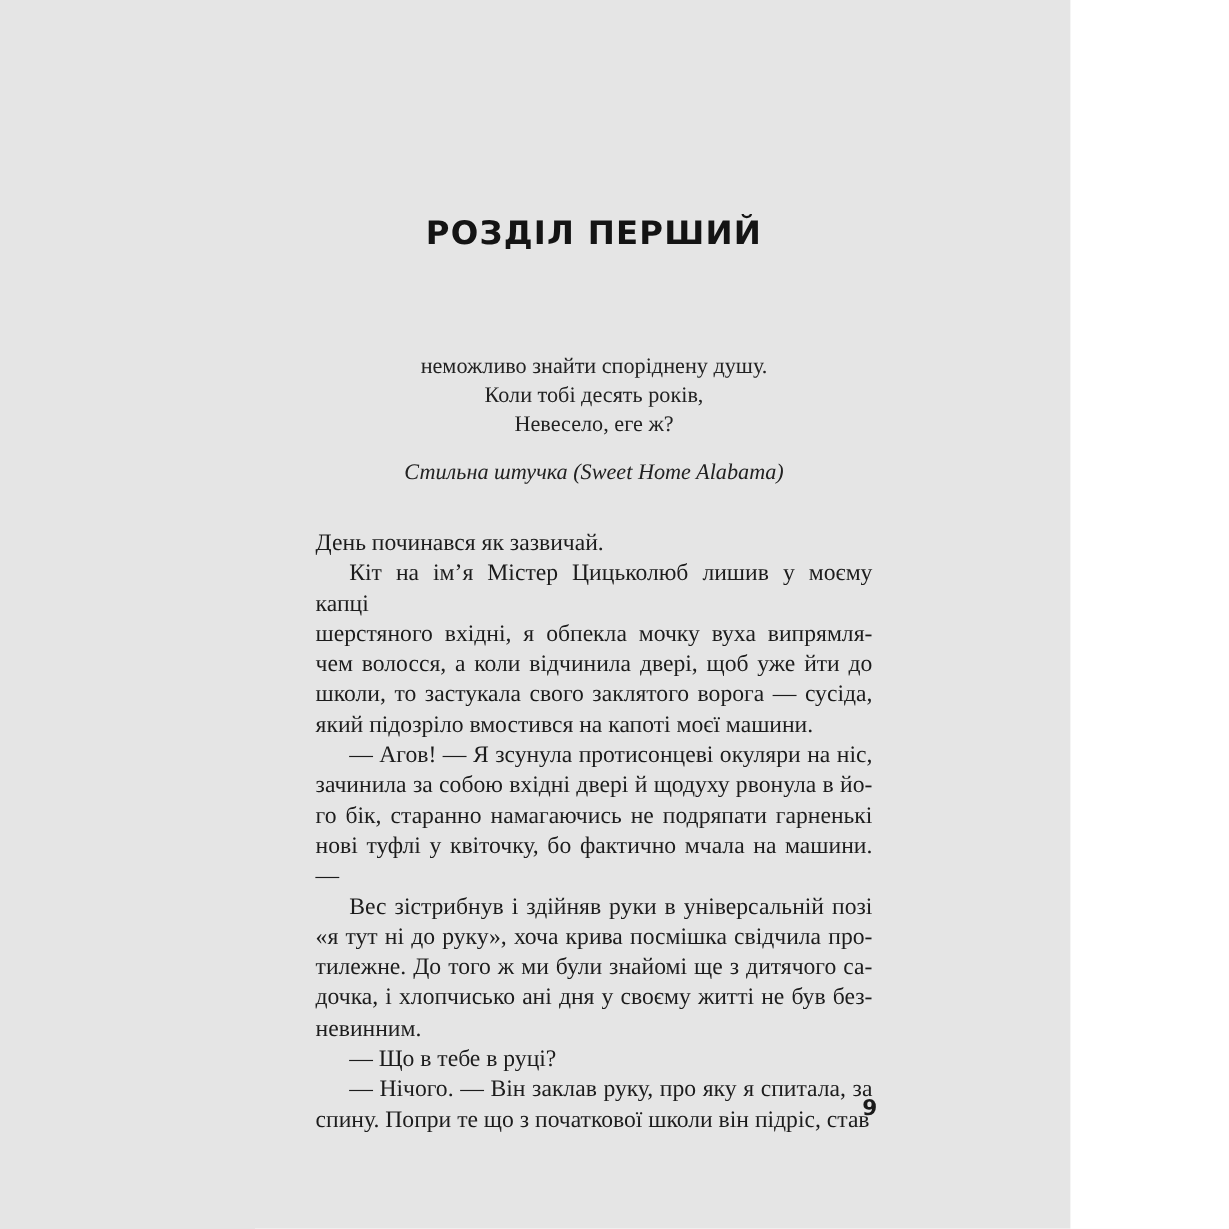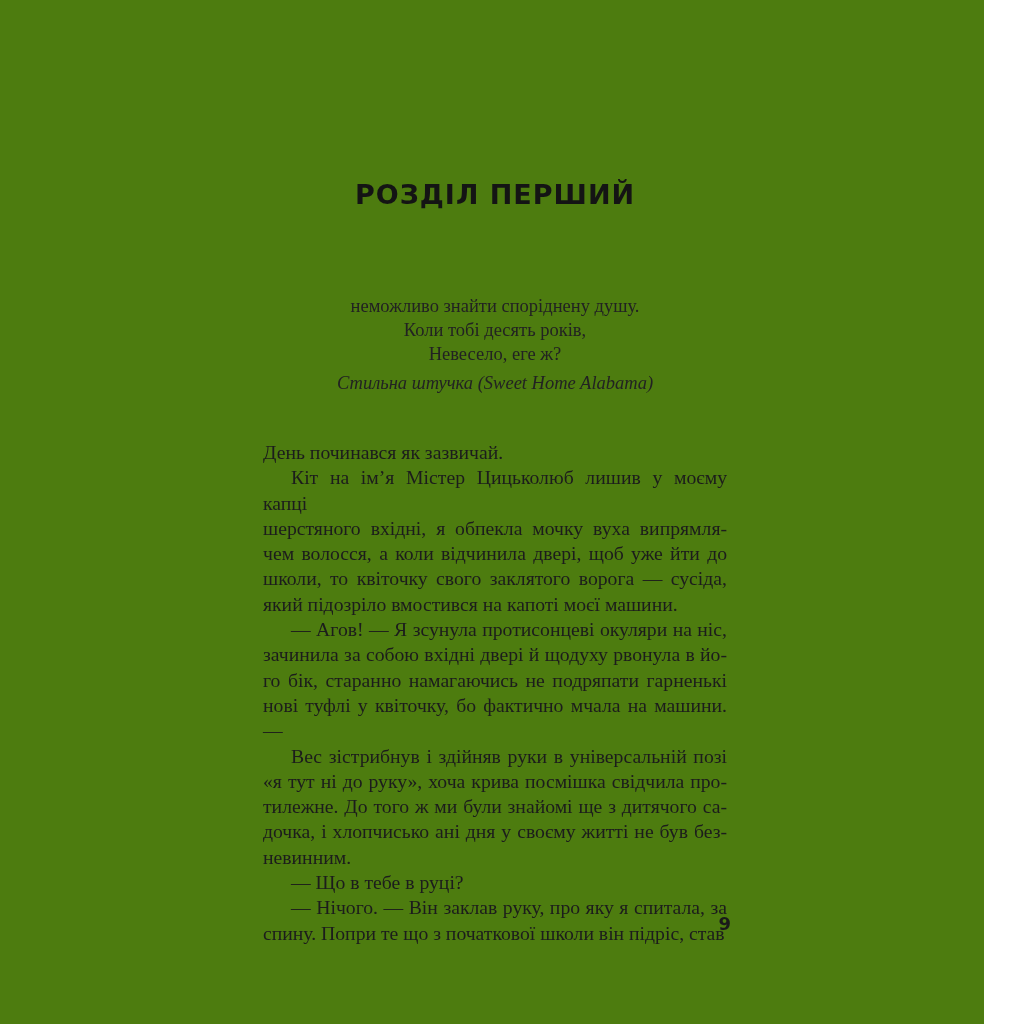--- a/index.html
+++ b/index.html
@@ -2,23 +2,23 @@
 <html><head>
 <meta charset="utf-8">
 <style>
   html, body {
     margin: 0;
     padding: 0;
     background: #ffffff;
   }
   .page {
     position: relative;
-    width: 984px;
+    width: 892px;
     height: 1024px;
-    background: #4d7c0f;
+    background: #e5e5e5;
     overflow: hidden;
     color: #1f1f1f;
     font-family: "Liberation Serif", "DejaVu Serif", serif;
   }
   .chapter-title {
     position: absolute;
     left: 263px;
     top: 179px;
     width: 464px;
     margin: 0;
@@ -35,21 +35,21 @@
     left: 263px;
     top: 294px;
     width: 464px;
     text-align: center;
     font-size: 18.5px;
     line-height: 24px;
     color: #222222;
   }
   .epigraph-attribution {
     font-style: italic;
-    margin-top: 5px;
+    margin-top: 16px;
   }
   .body-text {
     position: absolute;
     left: 263px;
     top: 440px;
     width: 464px;
     font-size: 19.7px;
     line-height: 25.3px;
     color: #1c1c1c;
   }
@@ -89,21 +89,21 @@
         <div class="epigraph-line">Невесело, еге ж?</div>
       </div>
     <div class="epigraph-attribution">Стильна штучка (Sweet Home Alabama)</div>
   </div>
 
   <div class="body-text" id="body-text">
       <div class="body-line last">День починався як зазвичай.</div>
       <div class="body-line indent">Кіт на ім’я Містер Цицьколюб лишив у моєму капці</div>
       <div class="body-line">шерстяного вхідні, я обпекла мочку вуха випрямля-</div>
       <div class="body-line">чем волосся, а коли відчинила двері, щоб уже йти до</div>
-      <div class="body-line">школи, то квіточку свого заклятого ворога — сусіда,</div>
+      <div class="body-line">школи, то застукала свого заклятого ворога — сусіда,</div>
       <div class="body-line last">який підозріло вмостився на капоті моєї машини.</div>
       <div class="body-line indent">— Агов! — Я зсунула протисонцеві окуляри на ніс,</div>
       <div class="body-line">зачинила за собою вхідні двері й щодуху рвонула в йо-</div>
       <div class="body-line">го бік, старанно намагаючись не подряпати гарненькі</div>
       <div class="body-line">нові туфлі у квіточку, бо фактично мчала на машини. —</div>
       <div class="body-line indent">Вес зістрибнув і здійняв руки в універсальній позі</div>
       <div class="body-line">«я тут ні до руку», хоча крива посмішка свідчила про-</div>
       <div class="body-line">тилежне. До того ж ми були знайомі ще з дитячого са-</div>
       <div class="body-line">дочка, і хлопчисько ані дня у своєму житті не був без-</div>
       <div class="body-line last">невинним.</div>

